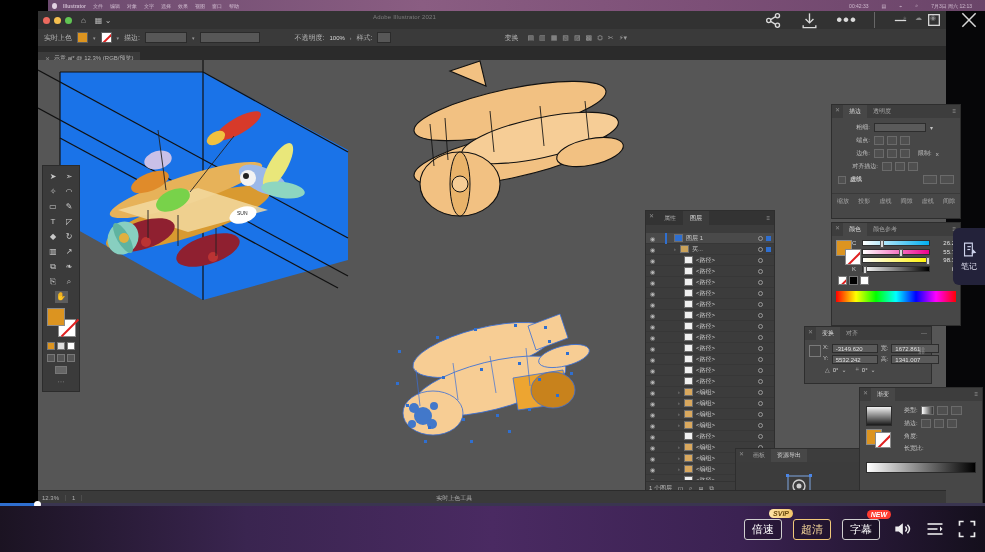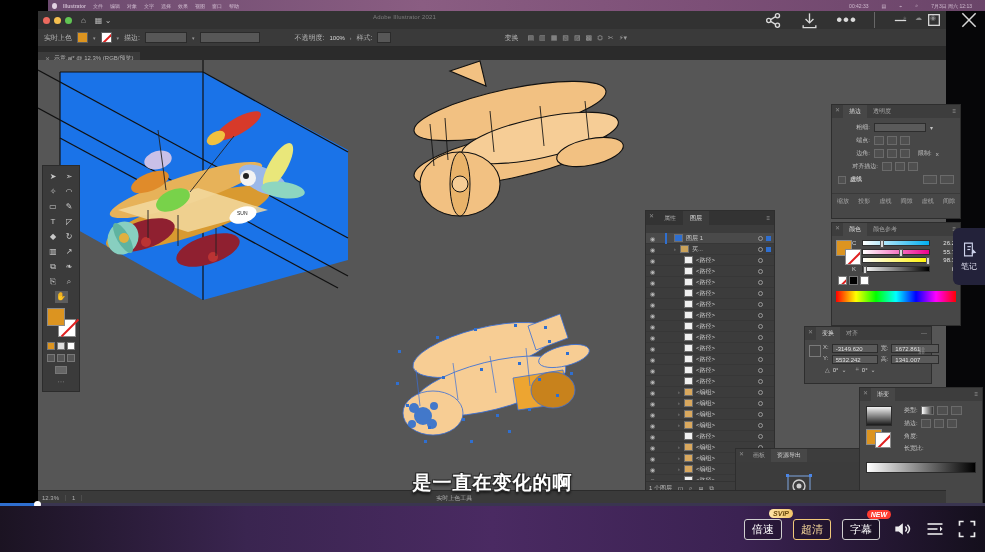--- a/index.html
+++ b/index.html
@@ -994,21 +994,20 @@
   <div class="notesbtn">
     <svg width="17" height="17" viewBox="0 0 24 24" fill="none" stroke="#cfd4ec" stroke-width="1.6">
       <path d="M5,3 h11 v18 h-11 z"></path>
         <line x1="9" y1="8" x2="14" y2="8"></line>
         <line x1="9" y1="12" x2="13" y2="12"></line>
       <path d="M17,13 l3,3 l-4,1 l1,-4 z" fill="#cfd4ec"></path>
     </svg>
     <span class="nlabel">笔记</span>
   </div>
 
-  <div class="subtitle">是一直在变化的啊</div>
 
   <div class="progwrap">
     <div class="progfill" id="progfill" style="width: 3.8%;"></div>
     <div class="proghandle" id="proghandle" style="left: calc(3.8% - 3px);"></div>
   </div>
 
   <div class="playerbar">
 
     <div class="pb-right">
       <span class="pillbtn">

